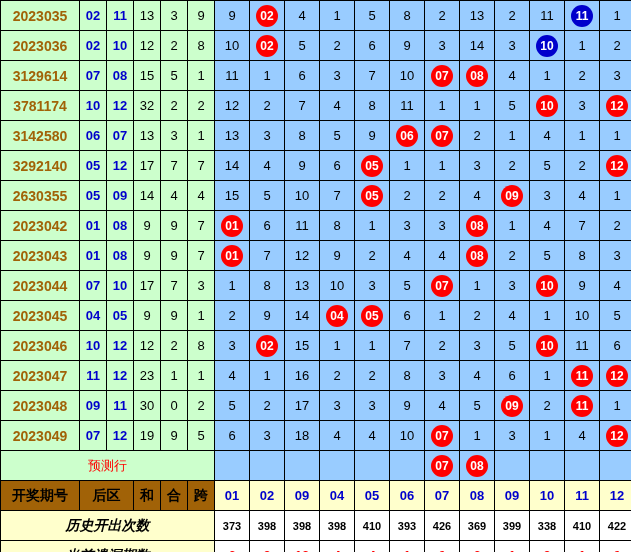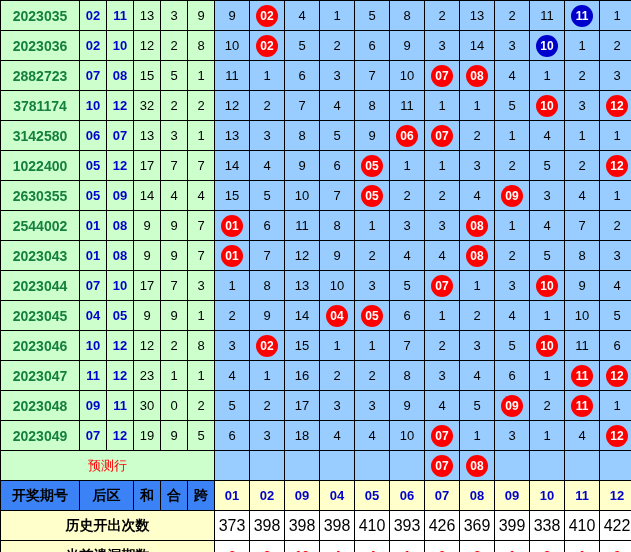--- a/index.html
+++ b/index.html
@@ -1,34 +1,34 @@
 <!DOCTYPE html>
 <html><head>
 <meta charset="utf-8">
 <style>
   html,body{margin:0;padding:0;background:#fff;}
   body{font-family:"Liberation Sans", sans-serif;}
   #wrap{width:631px;height:552px;position:relative;overflow:hidden;}
   table{border-collapse:collapse;table-layout:fixed;width:631px;}
   td{border:1px solid #000;text-align:center;vertical-align:middle;font-size:13px;padding:0;height:29px;}
-  .period{background:#ccffcc;font-weight:bold;font-size:14px;width:78px;color:#15803d;}
+  .period{background:#ccffcc;font-weight:bold;font-size:14px;width:78px;color:#a16207;}
   .back{background:#ccffcc;width:26px;font-weight:bold;font-size:13px;}
   .back.b1{color:#0000cc;}
   .back.b2{color:#0000cc;}
   .hz{background:#ccffcc;width:26px;}
   .he{background:#ccffcc;width:26px;}
   .kua{background:#ccffcc;width:26px;}
   .num{background:#99ccff;width:34px;font-size:13px;}
   .ball{display:inline-block;width:22px;height:22px;line-height:22px;border-radius:50%;background:#ff0000;color:#fff;font-weight:bold;font-size:12px;}
   .ball.blue{background:#0000cc;}
   .pred-label{background:#ccffcc;color:#ff0000;font-size:13px;}
-  .hdr{background:#3b82f6;font-weight:bold;font-size:14px;}
+  .hdr{background:#a16207;font-weight:bold;font-size:14px;}
   .hdr-num{background:#ffffcc;font-weight:bold;font-size:13px;color:#0000cc;}
-  .stat{background:#ffffff;font-weight:normal;font-size:16px;}
-  .stat-label{background:#ffffcc;font-weight:bold;font-size:14px;}
+  .stat{background:#ffffff;font-weight:bold;font-size:11px;}
+  .stat-label{background:#ffffcc;font-weight:bold;font-size:14px;font-style:italic;}
   .miss{background:#ffffff;font-weight:bold;font-size:13px;color:#ff0000;}
 </style>
 </head>
 <body>
 
 <div id="wrap">
 <table>
   <tbody id="tbody">
         <tr>
           <td class="period">2023035</td>
@@ -64,21 +64,21 @@
           <td class="num">6</td>
           <td class="num">9</td>
           <td class="num">3</td>
           <td class="num">14</td>
           <td class="num">3</td>
           <td class="num"><span class="ball blue">10</span></td>
           <td class="num">1</td>
           <td class="num">2</td>
         </tr>
         <tr>
-          <td class="period">2882723</td>
+          <td class="period">3129614</td>
           <td class="back b1">07</td>
           <td class="back b2">08</td>
           <td class="hz">15</td>
           <td class="he">5</td>
           <td class="kua">1</td>
           <td class="num">11</td>
           <td class="num">1</td>
           <td class="num">6</td>
           <td class="num">3</td>
           <td class="num">7</td>
@@ -124,21 +124,21 @@
           <td class="num">9</td>
           <td class="num"><span class="ball">06</span></td>
           <td class="num"><span class="ball">07</span></td>
           <td class="num">2</td>
           <td class="num">1</td>
           <td class="num">4</td>
           <td class="num">1</td>
           <td class="num">1</td>
         </tr>
         <tr>
-          <td class="period">1022400</td>
+          <td class="period">3292140</td>
           <td class="back b1">05</td>
           <td class="back b2">12</td>
           <td class="hz">17</td>
           <td class="he">7</td>
           <td class="kua">7</td>
           <td class="num">14</td>
           <td class="num">4</td>
           <td class="num">9</td>
           <td class="num">6</td>
           <td class="num"><span class="ball">05</span></td>
@@ -164,21 +164,21 @@
           <td class="num"><span class="ball">05</span></td>
           <td class="num">2</td>
           <td class="num">2</td>
           <td class="num">4</td>
           <td class="num"><span class="ball">09</span></td>
           <td class="num">3</td>
           <td class="num">4</td>
           <td class="num">1</td>
         </tr>
         <tr>
-          <td class="period">2544002</td>
+          <td class="period">2023042</td>
           <td class="back b1">01</td>
           <td class="back b2">08</td>
           <td class="hz">9</td>
           <td class="he">9</td>
           <td class="kua">7</td>
           <td class="num"><span class="ball">01</span></td>
           <td class="num">6</td>
           <td class="num">11</td>
           <td class="num">8</td>
           <td class="num">1</td>

